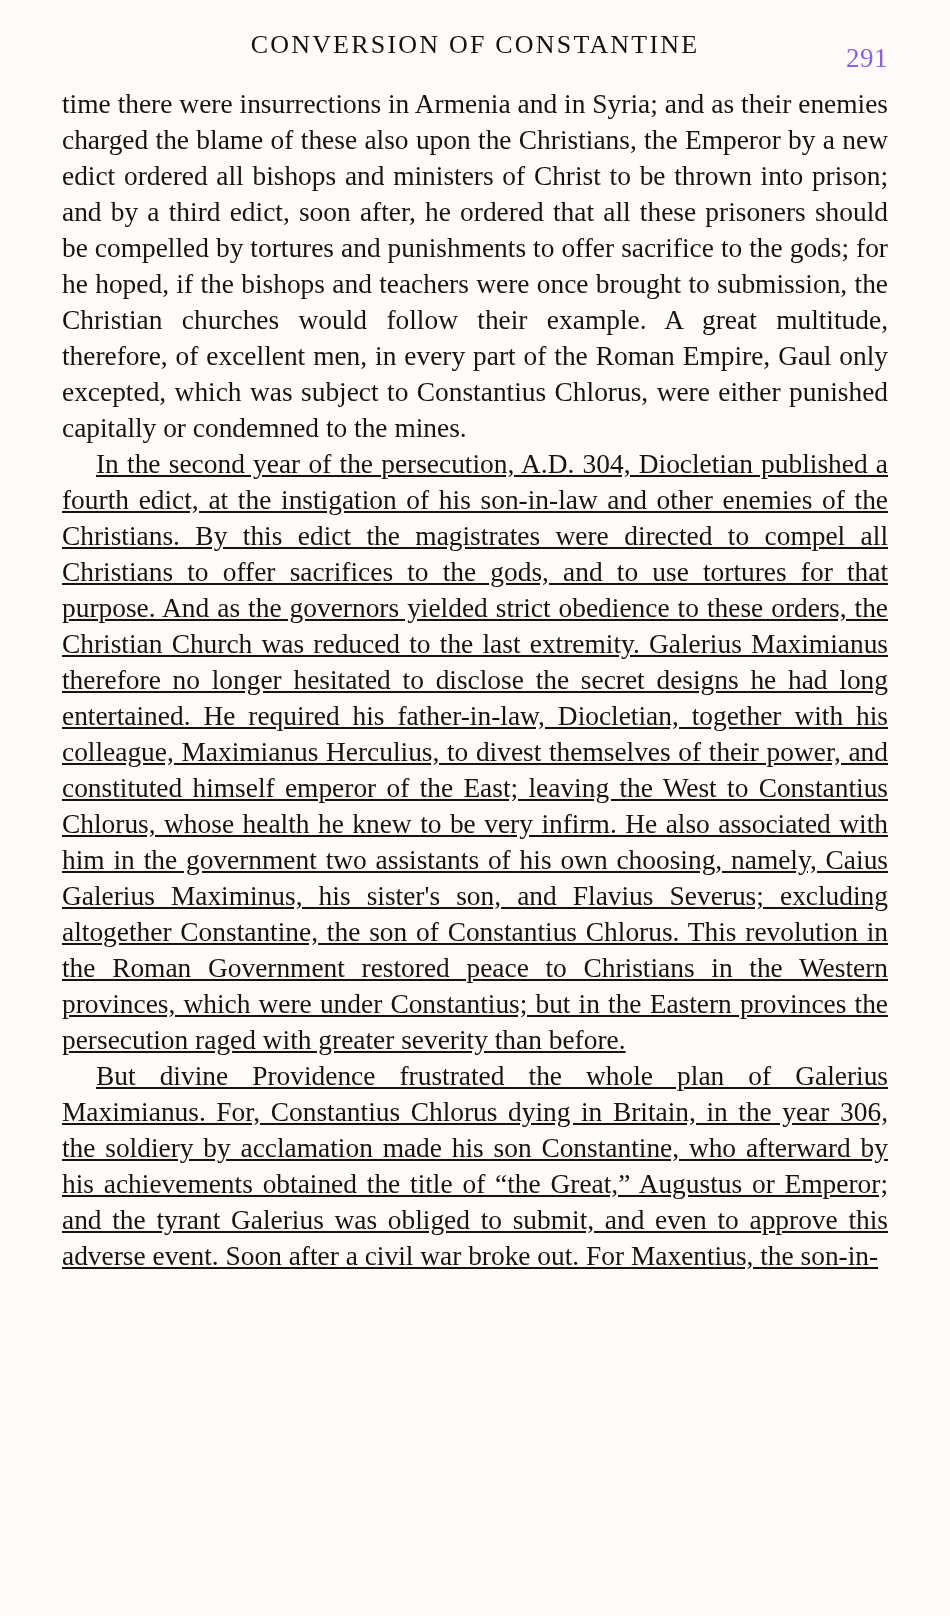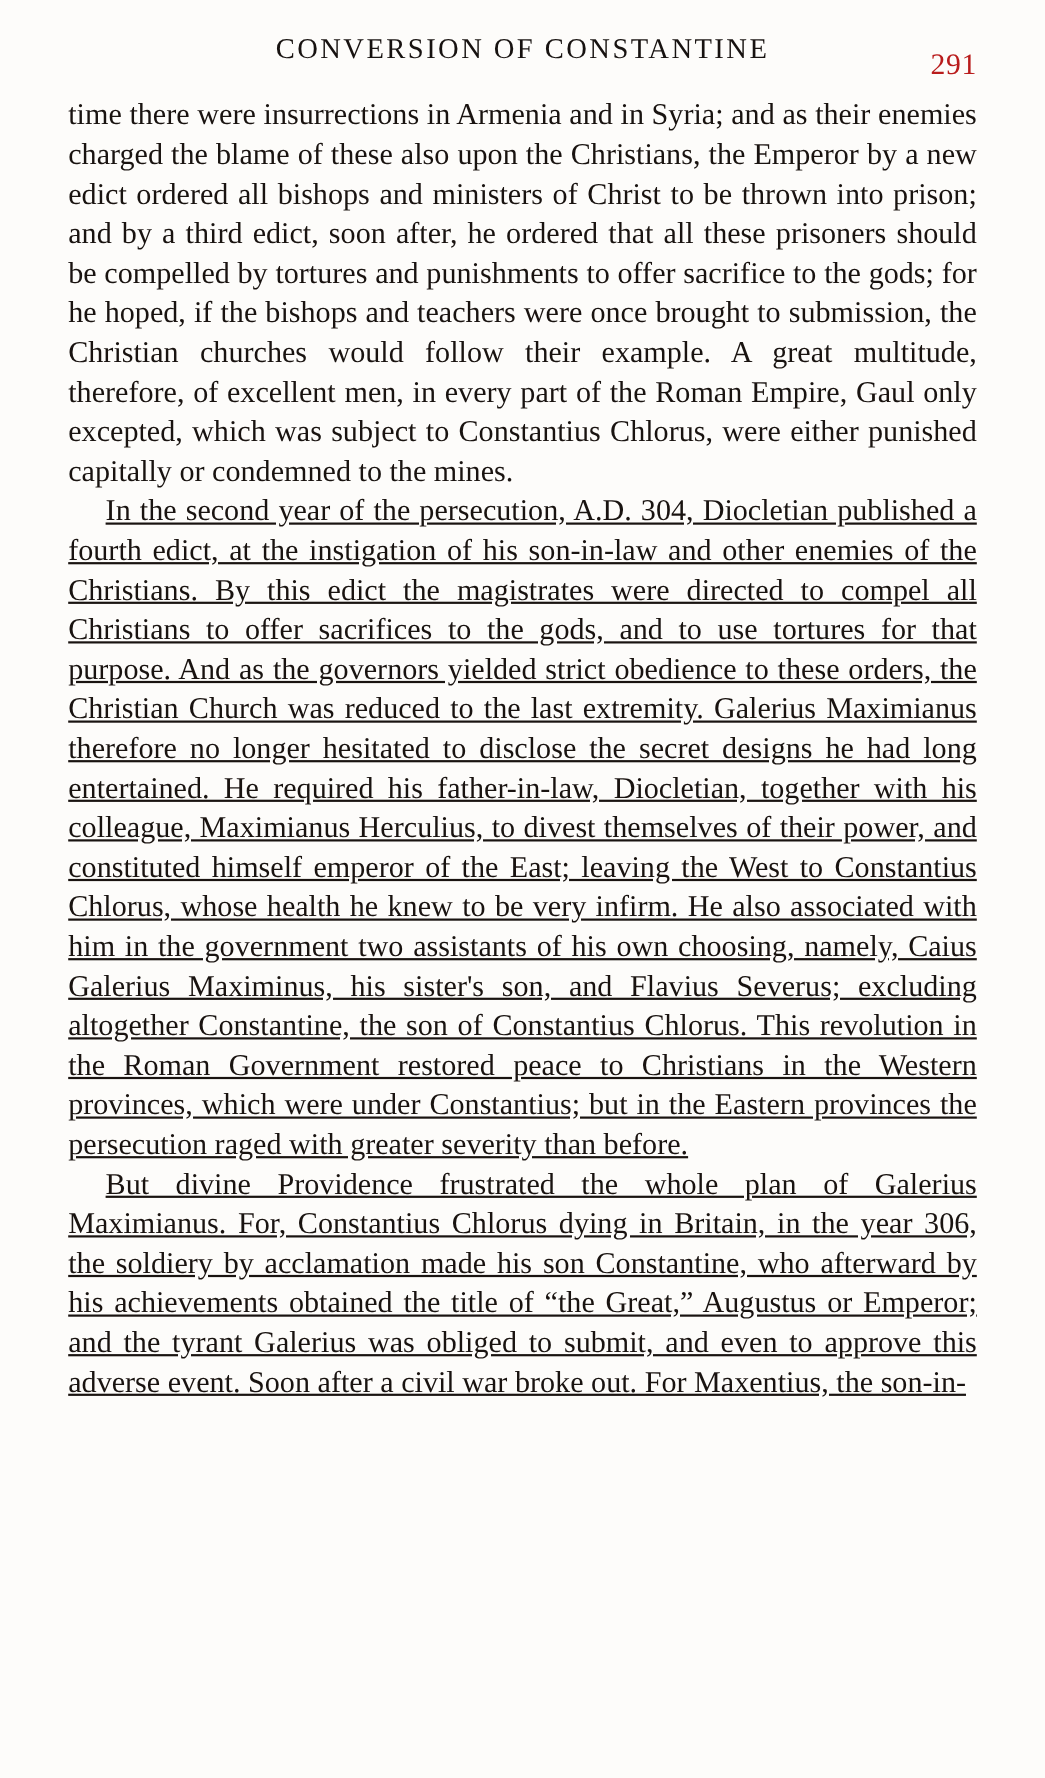--- a/index.html
+++ b/index.html
@@ -36,21 +36,21 @@
     font-variant: small-caps;
     text-transform: uppercase;
     color: #171210;
     white-space: nowrap;
   }
   .page-number {
     position: absolute;
     right: 0;
     bottom: 2px;
     font-size: 27px;
-    color: #b91c1c;
+    color: #8b5cf6;
     letter-spacing: 0.5px;
   }
   .body-text {
     font-size: 27.4px;
     line-height: 36px;
     text-align: justify;
     color: #191310;
     -webkit-font-smoothing: antialiased;
   }
   .body-text p {

